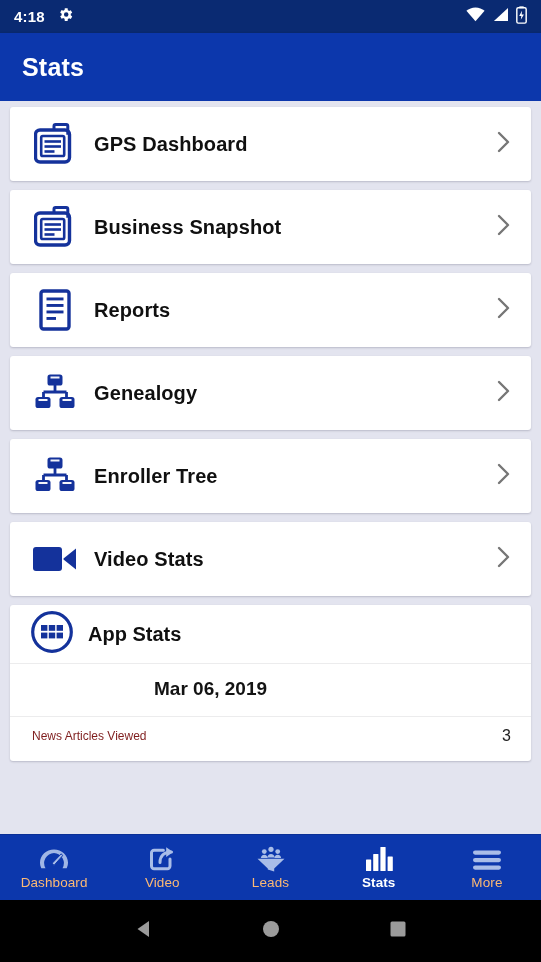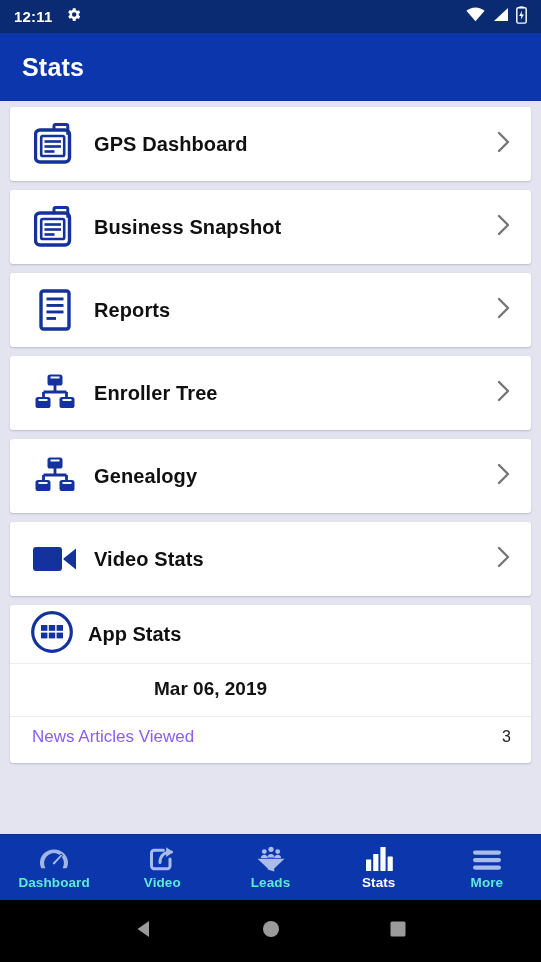--- a/index.html
+++ b/index.html
@@ -94,59 +94,59 @@
   }
   .date-cell {
     font-size: 19px; font-weight: bold; color: #131313;
   }
   .date-cell.second { margin-left: 122px; }
   .data-row {
     display: flex; align-items: center;
     padding: 10px 20px 16px 22px;
     border-top: 1px solid #ececed;
   }
-  .data-label { font-size: 17px; color: #8b5cf6; }
+  .data-label { font-size: 12px; color: #7f1d1d; }
   .data-value { margin-left: auto; font-size: 16px; color: #222; }
 
   
   .bottom-nav {
     flex: 0 0 66px;
     background: #0c37ac;
     display: flex; align-items: center;
     border-top: 1px solid #0a2f96;
   }
   .nav-item {
     flex: 1 1 0;
     display: flex; flex-direction: column;
     align-items: center; justify-content: center;
     gap: 3px; height: 100%;
   }
   .nav-label {
-    font-size: 13.5px; color: #5eead4; font-weight: bold;
+    font-size: 13.5px; color: #fdba74; font-weight: normal;
     letter-spacing: .1px;
   }
   .nav-item.active .nav-label { color: #ffffff; font-weight: bold; }
   .nav-icon { height: 26px; display: flex; align-items: flex-end; }
 
   
   .sys-nav {
     flex: 0 0 62px;
     background: #000000;
     display: flex; align-items: center; justify-content: space-around;
     padding: 0 80px;
   }
 </style>
 </head>
 <body>
 
 <div id="phone">
 
   <div class="status-bar">
     <div class="status-left">
-      <span class="status-time">12:11</span>
+      <span class="status-time">4:18</span>
       <span class="sb-icon">
         <svg width="17" height="17" viewBox="0 0 24 24" fill="#ffffff">
           <path d="M19.4 13a7.8 7.8 0 000-2l2.1-1.6-2-3.5-2.5 1a7.6 7.6 0 00-1.7-1L15 3H11l-.3 2.8a7.6 7.6 0 00-1.7 1l-2.5-1-2 3.5L6.6 11a7.8 7.8 0 000 2l-2.1 1.6 2 3.5 2.5-1c.5.4 1.1.8 1.7 1L11 21h4l.3-2.8c.6-.3 1.2-.6 1.7-1l2.5 1 2-3.5L19.4 13zM13 15.2A3.2 3.2 0 1116.2 12 3.2 3.2 0 0113 15.2z"></path>
         </svg>
       </span>
     </div>
     <div class="status-right">
       <span class="sb-icon">
         <svg width="19" height="15" viewBox="0 0 24 18" fill="#ffffff">
           <path d="M12 17.5L23.5 4.2C20.4 1.6 16.4 0 12 0S3.6 1.6.5 4.2L12 17.5z"></path>
@@ -232,39 +232,39 @@
     <div class="card">
       <span class="icon-wrap">
         <svg width="44" height="40" viewBox="0 0 44 40">
           <path d="M22 12v7M10.5 19h23M10.5 19v5M33.5 19v5" stroke="#14329b" stroke-width="2.8" fill="none"></path>
           <rect x="14.5" y="1.5" width="15" height="11" rx="2.6" fill="#14329b"></rect>
           <rect x="2.5" y="24" width="15" height="11" rx="2.6" fill="#14329b"></rect>
           <rect x="26.5" y="24" width="15" height="11" rx="2.6" fill="#14329b"></rect>
           <path d="M17.5 4.5h9M5.5 27h9M29.5 27h9" stroke="#ffffff" stroke-width="1.8" opacity=".95"></path>
         </svg>
       </span>
-      <span class="card-label">Enroller Tree</span>
+      <span class="card-label">Genealogy</span>
       <span class="chevron">
         <svg width="18" height="28" viewBox="0 0 18 28" fill="none" stroke="#767676" stroke-width="2.4" stroke-linecap="round" stroke-linejoin="round">
             <path d="M4 5l9 9-9 9"></path>
           </svg>
       </span>
     </div>
 
     <div class="card">
       <span class="icon-wrap">
         <svg width="44" height="40" viewBox="0 0 44 40">
           <path d="M22 12v7M10.5 19h23M10.5 19v5M33.5 19v5" stroke="#14329b" stroke-width="2.8" fill="none"></path>
           <rect x="14.5" y="1.5" width="15" height="11" rx="2.6" fill="#14329b"></rect>
           <rect x="2.5" y="24" width="15" height="11" rx="2.6" fill="#14329b"></rect>
           <rect x="26.5" y="24" width="15" height="11" rx="2.6" fill="#14329b"></rect>
           <path d="M17.5 4.5h9M5.5 27h9M29.5 27h9" stroke="#ffffff" stroke-width="1.8" opacity=".95"></path>
         </svg>
       </span>
-      <span class="card-label">Genealogy</span>
+      <span class="card-label">Enroller Tree</span>
       <span class="chevron">
         <svg width="18" height="28" viewBox="0 0 18 28" fill="none" stroke="#767676" stroke-width="2.4" stroke-linecap="round" stroke-linejoin="round">
             <path d="M4 5l9 9-9 9"></path>
           </svg>
       </span>
     </div>
 
     <div class="card">
       <span class="icon-wrap">
         <svg width="46" height="34" viewBox="0 0 46 34">

